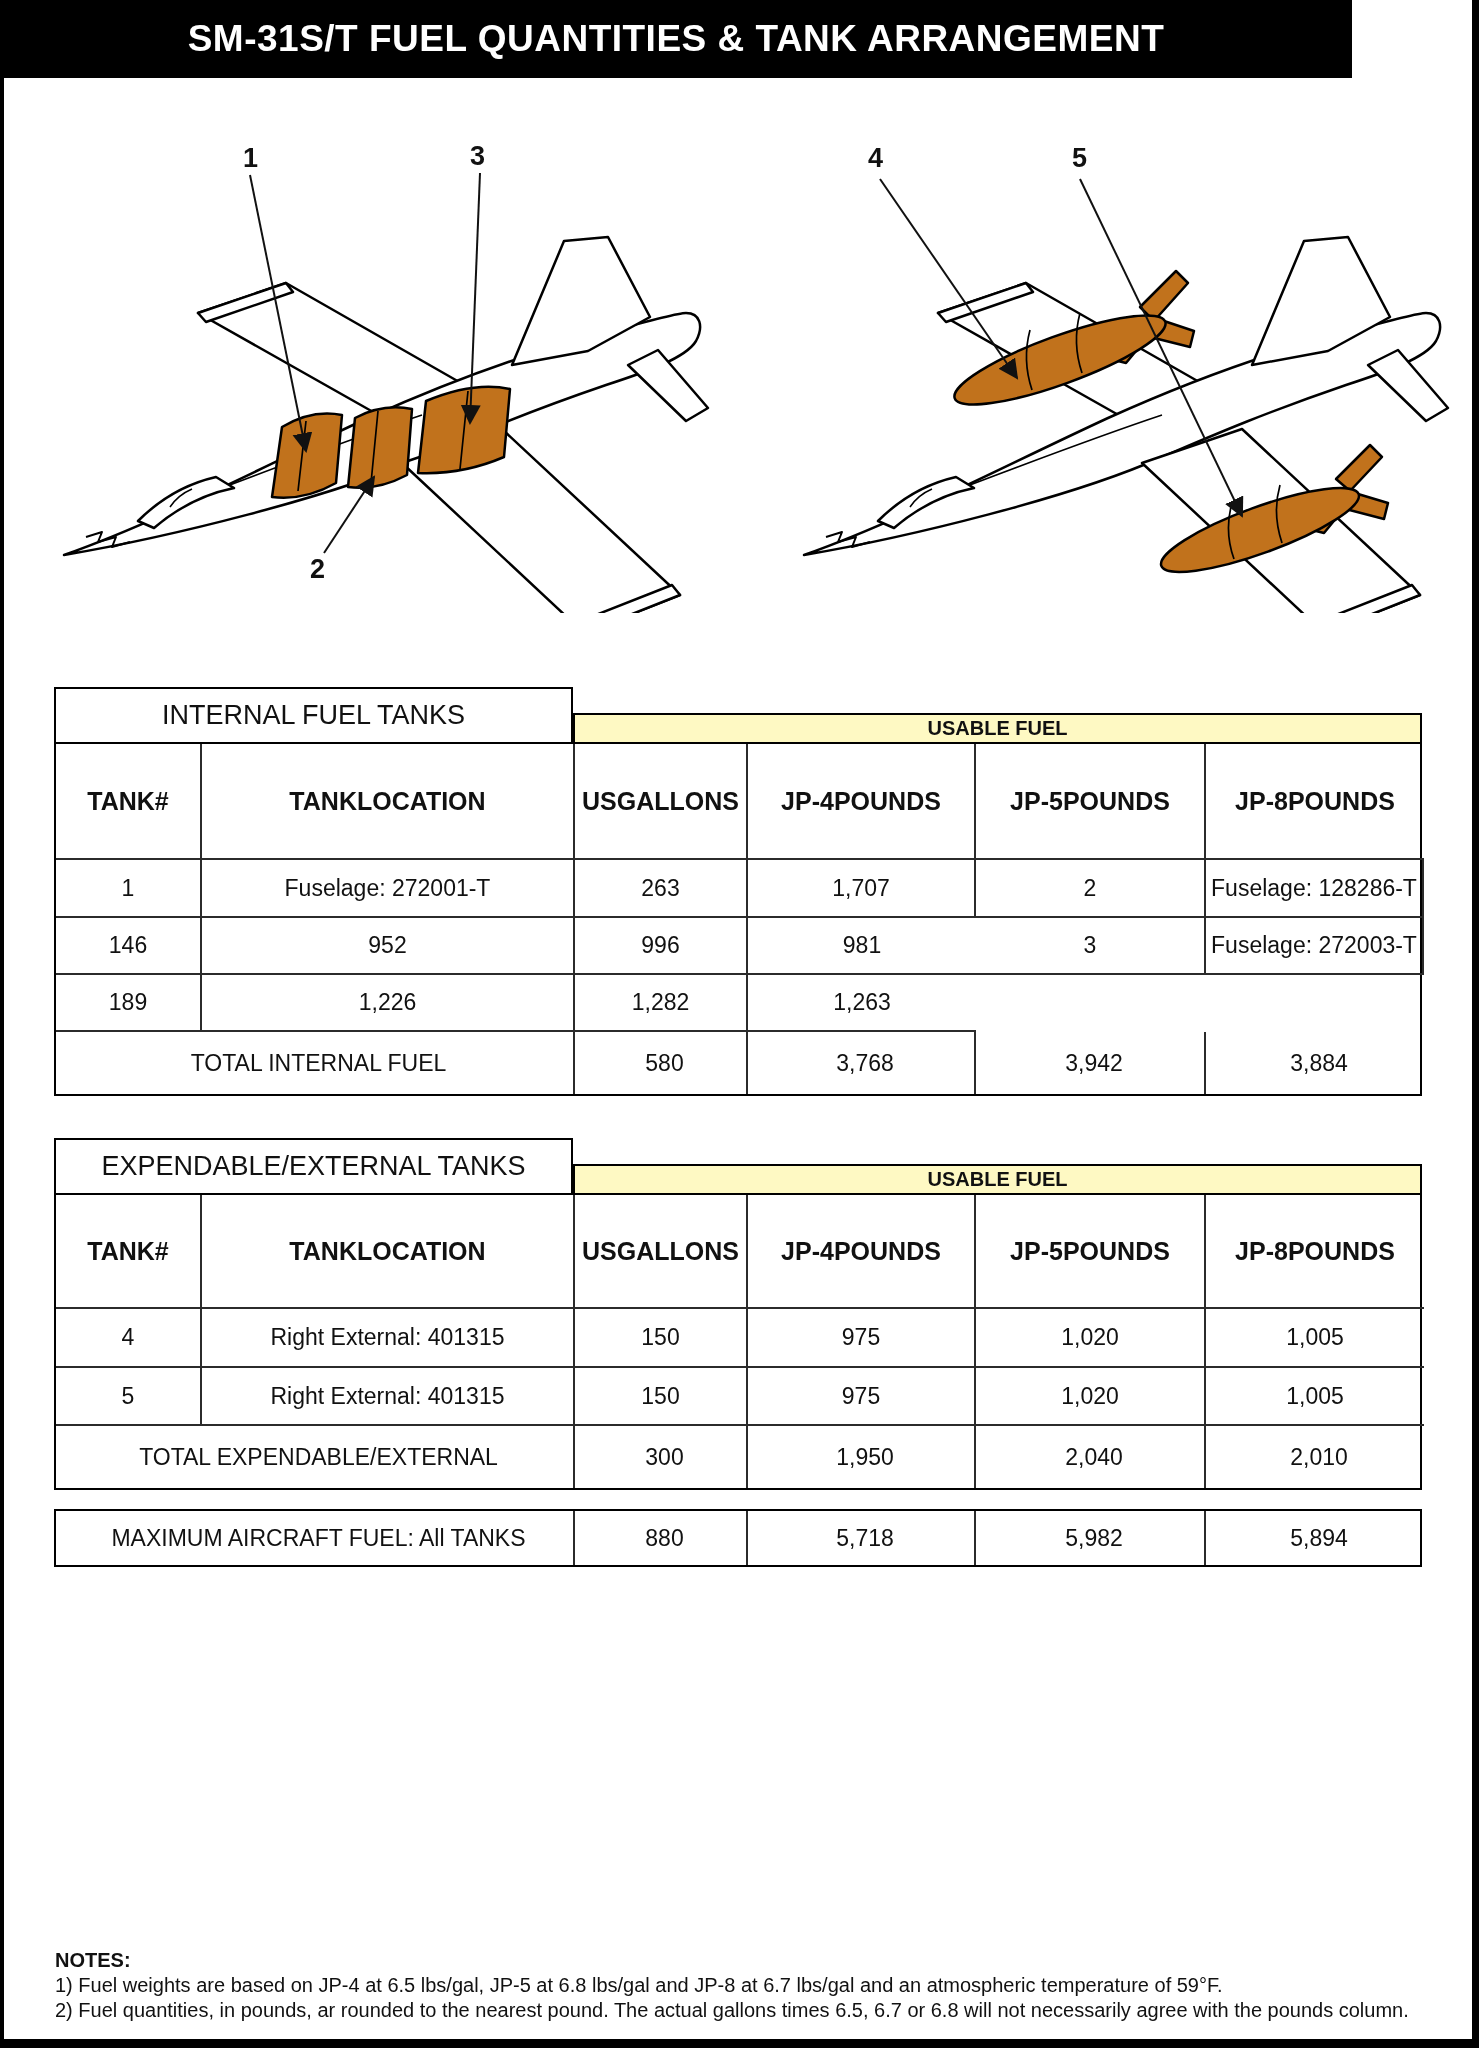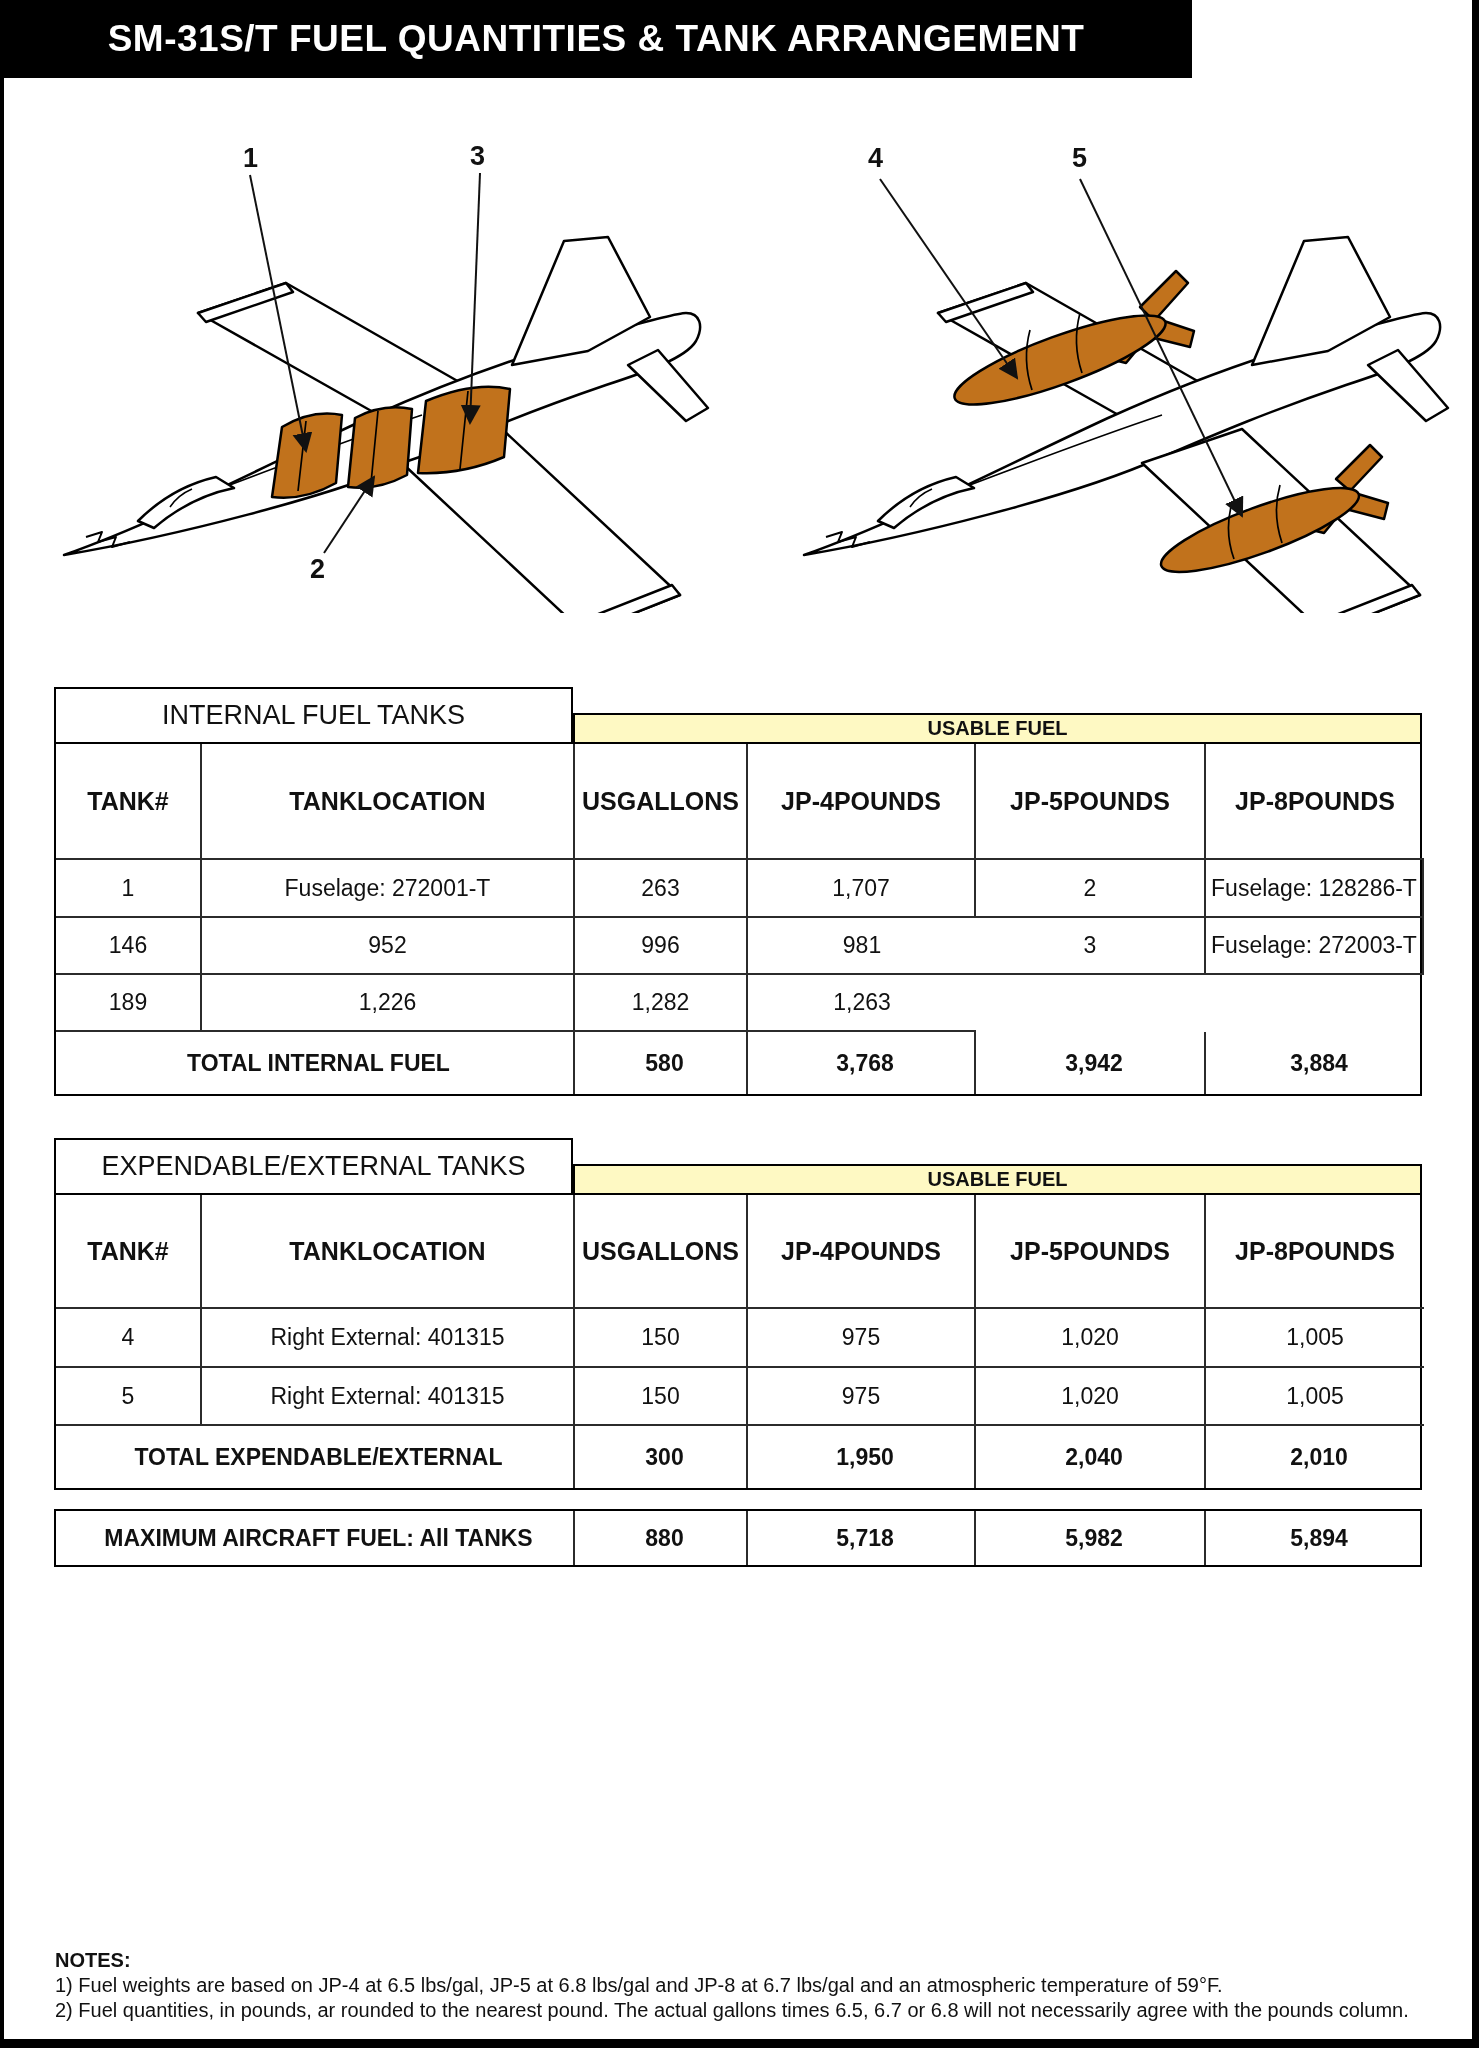--- a/index.html
+++ b/index.html
@@ -2,39 +2,39 @@
 <html><head>
 <meta charset="utf-8">
 <style>
   html,body{margin:0;padding:0;background:#888;}
   .page{position:relative;width:1479px;height:2048px;background:#fff;overflow:hidden;
         font-family:"Liberation Sans",sans-serif;color:#111;}
   .edge{position:absolute;background:#000;}
   .edge-left{left:0;top:0;width:4px;height:2048px;}
   .edge-right{right:0;top:0;width:7px;height:2048px;}
   .edge-bottom{left:0;bottom:0;width:1479px;height:9px;}
-  .title-bar{position:absolute;left:0;top:0;width:1192px;height:78px;background:#000;
+  .title-bar{position:absolute;left:0;top:0;width:1352px;height:78px;background:#000;
              display:flex;align-items:center;justify-content:center;}
   .title-bar .t{color:#fff;font-size:37px;font-weight:bold;letter-spacing:.5px;}
   svg text{font-family:"Liberation Sans",sans-serif;font-weight:bold;font-size:27px;fill:#111;}
   .ftable{position:absolute;left:54px;width:1368px;}
   .group-row{position:relative;height:55px;}
   .group-left{position:absolute;left:0;top:0;width:519px;height:55px;border:2px solid #000;border-bottom:none;
               box-sizing:border-box;background:#fff;display:flex;align-items:center;justify-content:center;
               font-weight:normal;font-size:27px;}
   .group-right{position:absolute;left:519px;bottom:0;width:849px;height:29px;border:2px solid #000;border-bottom:none;
                box-sizing:border-box;background:#fef9c3;display:flex;align-items:center;justify-content:center;
                font-weight:bold;font-size:20px;}
   .grid{display:grid;grid-template-columns:146px 373px 173px 228px 230px 218px;border:2px solid #000;background:#fff;}
   .cell{box-sizing:border-box;display:flex;align-items:center;justify-content:center;text-align:center;
         border-right:2px solid #2b2b2b;border-bottom:2px solid #2b2b2b;font-size:23px;}
   .cell.last{border-right:none;}
   .cell.bot{border-bottom:none;}
   .cell.hdr{font-weight:bold;font-size:25px;flex-direction:row;line-height:1.3;}
-  .cell.bold{font-weight:bold;padding-left:8px;}
+  .cell.bold{font-weight:normal;padding-left:8px;}
   .cell.span2{grid-column:1/3;}
   .t1 .grid{grid-template-rows:116px 58px 57px 57px 62px;}
   .t2 .grid{grid-template-rows:114px 59px 58px 62px;}
   .tmax .grid{grid-template-rows:54px;}
   .notes{position:absolute;left:55px;top:1948px;width:1392px;font-size:20px;line-height:25px;}
   .notes .nh{font-weight:bold;font-size:20px;}
   .diagram{position:absolute;}
 </style>
 </head>
 <body>

